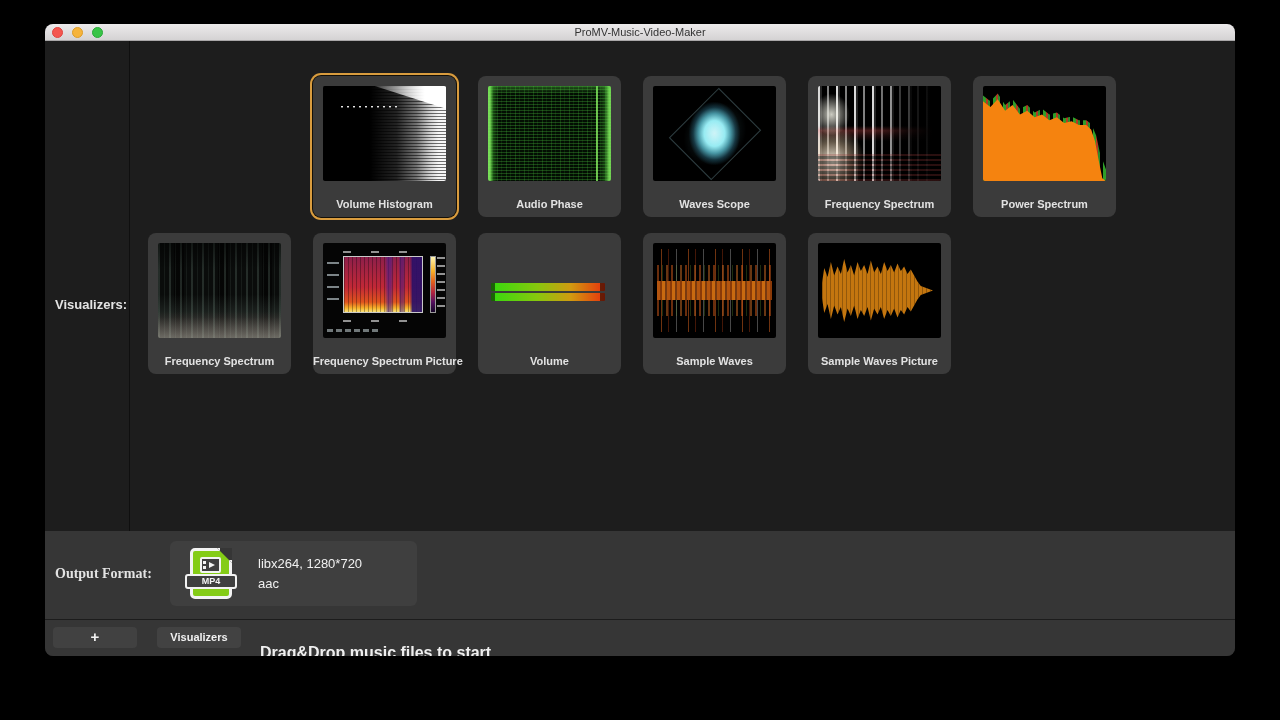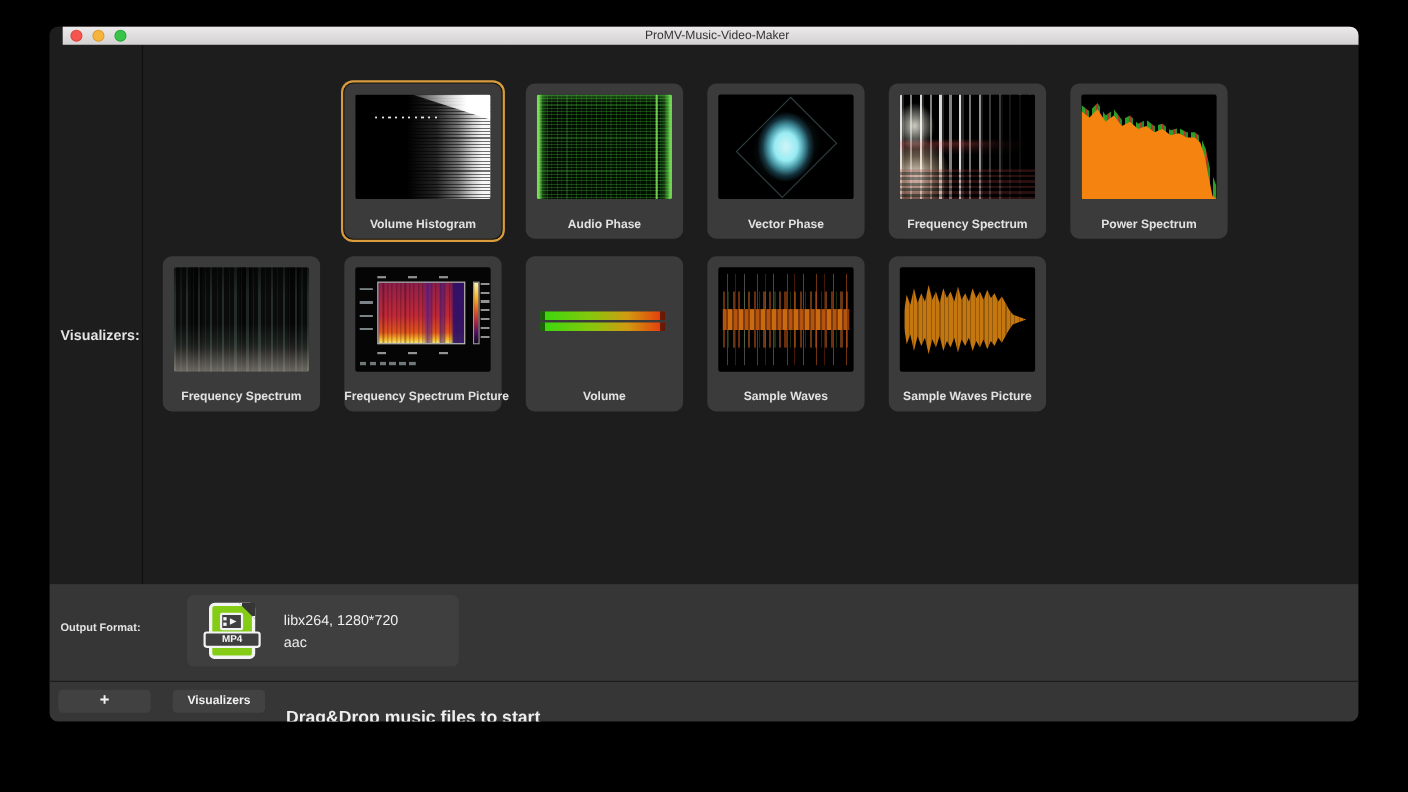--- a/index.html
+++ b/index.html
@@ -4,21 +4,21 @@
 <style>
   * { margin:0; padding:0; box-sizing:border-box; }
   html,body { width:1280px; height:720px; background:#000; font-family:"Liberation Sans", sans-serif; overflow:hidden; }
 
   .window { position:absolute; left:45px; top:24px; width:1190px; height:632px;
     border-radius:8px; overflow:hidden; background:#1d1d1d;
     box-shadow:0 10px 30px rgba(0,0,0,.6); }
 
   
   .titlebar { position:absolute; left:0; top:0; width:100%; height:17px;
-    background:linear-gradient(to bottom,#eceaeb,#d4d2d3); border-bottom:1px solid #a9a7a8;margin-left:12px; }
+    background:linear-gradient(to bottom,#eceaeb,#d4d2d3); border-bottom:1px solid #a9a7a8; }
   .titlebar .title { position:absolute; left:0; right:0; top:0; height:17px;
     text-align:center; font-size:11px; line-height:16px; color:#333; }
   .lights { position:absolute; left:7px; top:3px; display:flex; gap:9px; }
   .light { width:11px; height:11px; border-radius:50%; }
   .light.red { background:#f4564f; border:1px solid #df443e; }
   .light.yellow { background:#f6b43c; border:1px solid #dd9c27; }
   .light.green { background:#39c447; border:1px solid #28a838; }
 
   
   .main { position:absolute; left:0; top:17px; width:100%; height:490px; background:#1d1d1d; }
@@ -142,21 +142,21 @@
   .sample-waves .w3 { top:38px; bottom:38px;
     background:repeating-linear-gradient(90deg,#b4550f 0 3px,#8a3a08 3px 5px,#c96a10 5px 8px,#7a3a10 8px 10px); }
 
   
   .swp-shape { position:absolute; left:4px; right:8px; top:10px; bottom:10px;
     background:repeating-linear-gradient(90deg,rgba(0,0,0,.25) 0 1px,transparent 1px 4px),#c4760f;
     clip-path:polygon(0% 40%,2% 20%,5% 32%,8% 12%,11% 30%,14% 18%,17% 28%,20% 8%,23% 26%,26% 16%,29% 30%,32% 12%,35% 24%,38% 16%,41% 28%,44% 10%,47% 26%,50% 18%,53% 28%,56% 12%,59% 24%,62% 16%,65% 26%,68% 14%,71% 24%,74% 18%,77% 28%,80% 22%,83% 30%,86% 38%,89% 44%,100% 50%,89% 56%,86% 62%,83% 70%,80% 78%,77% 72%,74% 82%,71% 76%,68% 86%,65% 74%,62% 84%,59% 76%,56% 88%,53% 72%,50% 82%,47% 74%,44% 90%,41% 72%,38% 84%,35% 76%,32% 88%,29% 70%,26% 84%,23% 74%,20% 92%,17% 72%,14% 82%,11% 70%,8% 88%,5% 68%,2% 80%,0% 60%); }
 
   
   .output-section { position:absolute; left:0; top:507px; width:100%; height:88px; background:#363636; }
-  .output-label { position:absolute; left:10px; top:35px; font-size:10px; font-weight:bold; color:#e3e3e3; }
+  .output-label { position:absolute; left:10px; top:35px; font-size:14px; font-weight:bold; color:#e3e3e3;font-family:Liberation Serif, serif; }
   .format-box { position:absolute; left:125px; top:10px; width:247px; height:65px;
     background:#3f3f3f; border-radius:6px; }
   .mp4-icon { position:absolute; left:20px; top:7px; width:42px; height:51px;
     border:3px solid #f3f3f3; border-radius:5px; background:#84cc16; }
   .mp4-icon .fold { position:absolute; right:-3px; top:-3px; width:12px; height:12px;
     background:#363636; clip-path:polygon(0 0,100% 0,100% 100%);
     border-left:3px solid #f3f3f3; border-bottom:3px solid #f3f3f3; box-sizing:content-box; }
   .mp4-icon .film { position:absolute; left:7px; top:6px; width:21px; height:16px;
     border:2px solid #f3f3f3; border-radius:2px; background:#3f3f3f; }
   .mp4-icon .film .play { position:absolute; left:7px; top:3px; width:0; height:0;
@@ -200,21 +200,21 @@
     <div class="tile r0 c1 selected">
       <div class="thumb volume-histogram"></div>
       <div class="tile-label">Volume Histogram</div>
     </div>
     <div class="tile r0 c2">
       <div class="thumb audio-phase"></div>
       <div class="tile-label">Audio Phase</div>
     </div>
     <div class="tile r0 c3">
       <div class="thumb vector-scope"></div>
-      <div class="tile-label">Vector Phase</div>
+      <div class="tile-label">Waves Scope</div>
     </div>
     <div class="tile r0 c4">
       <div class="thumb fs-bright"></div>
       <div class="tile-label">Frequency Spectrum</div>
     </div>
     <div class="tile r0 c5">
       <div class="thumb power-spectrum"></div>
       <div class="tile-label">Power Spectrum</div>
     </div>
 

